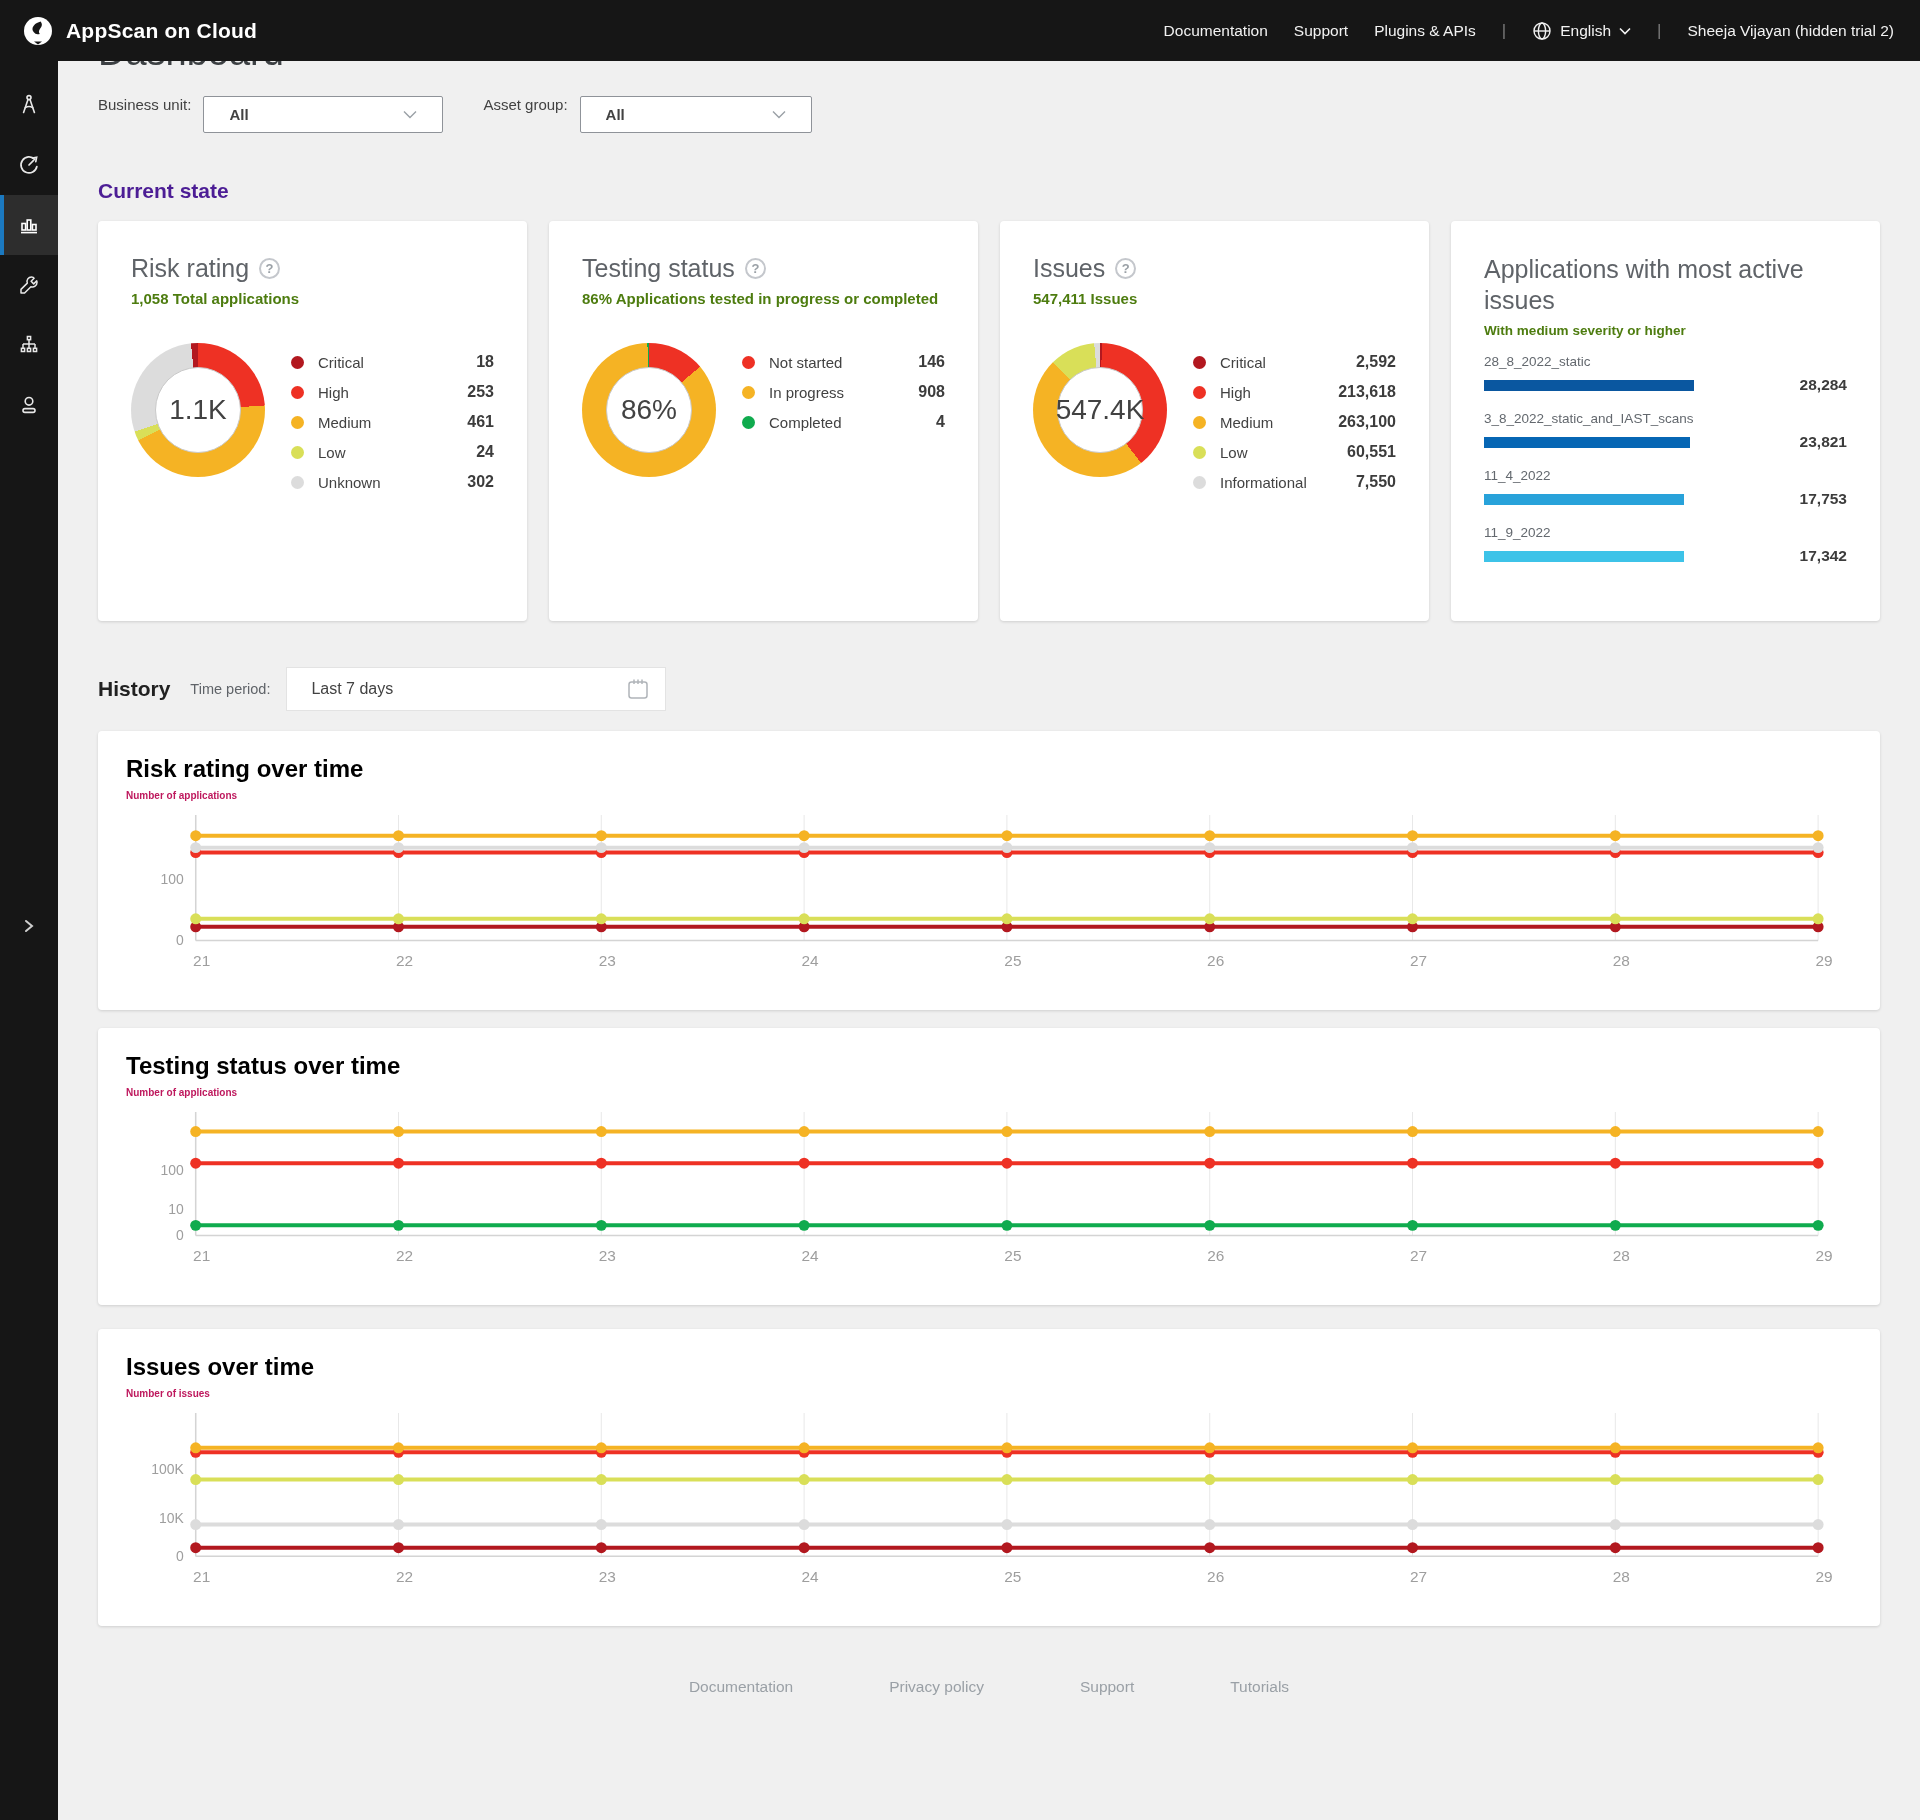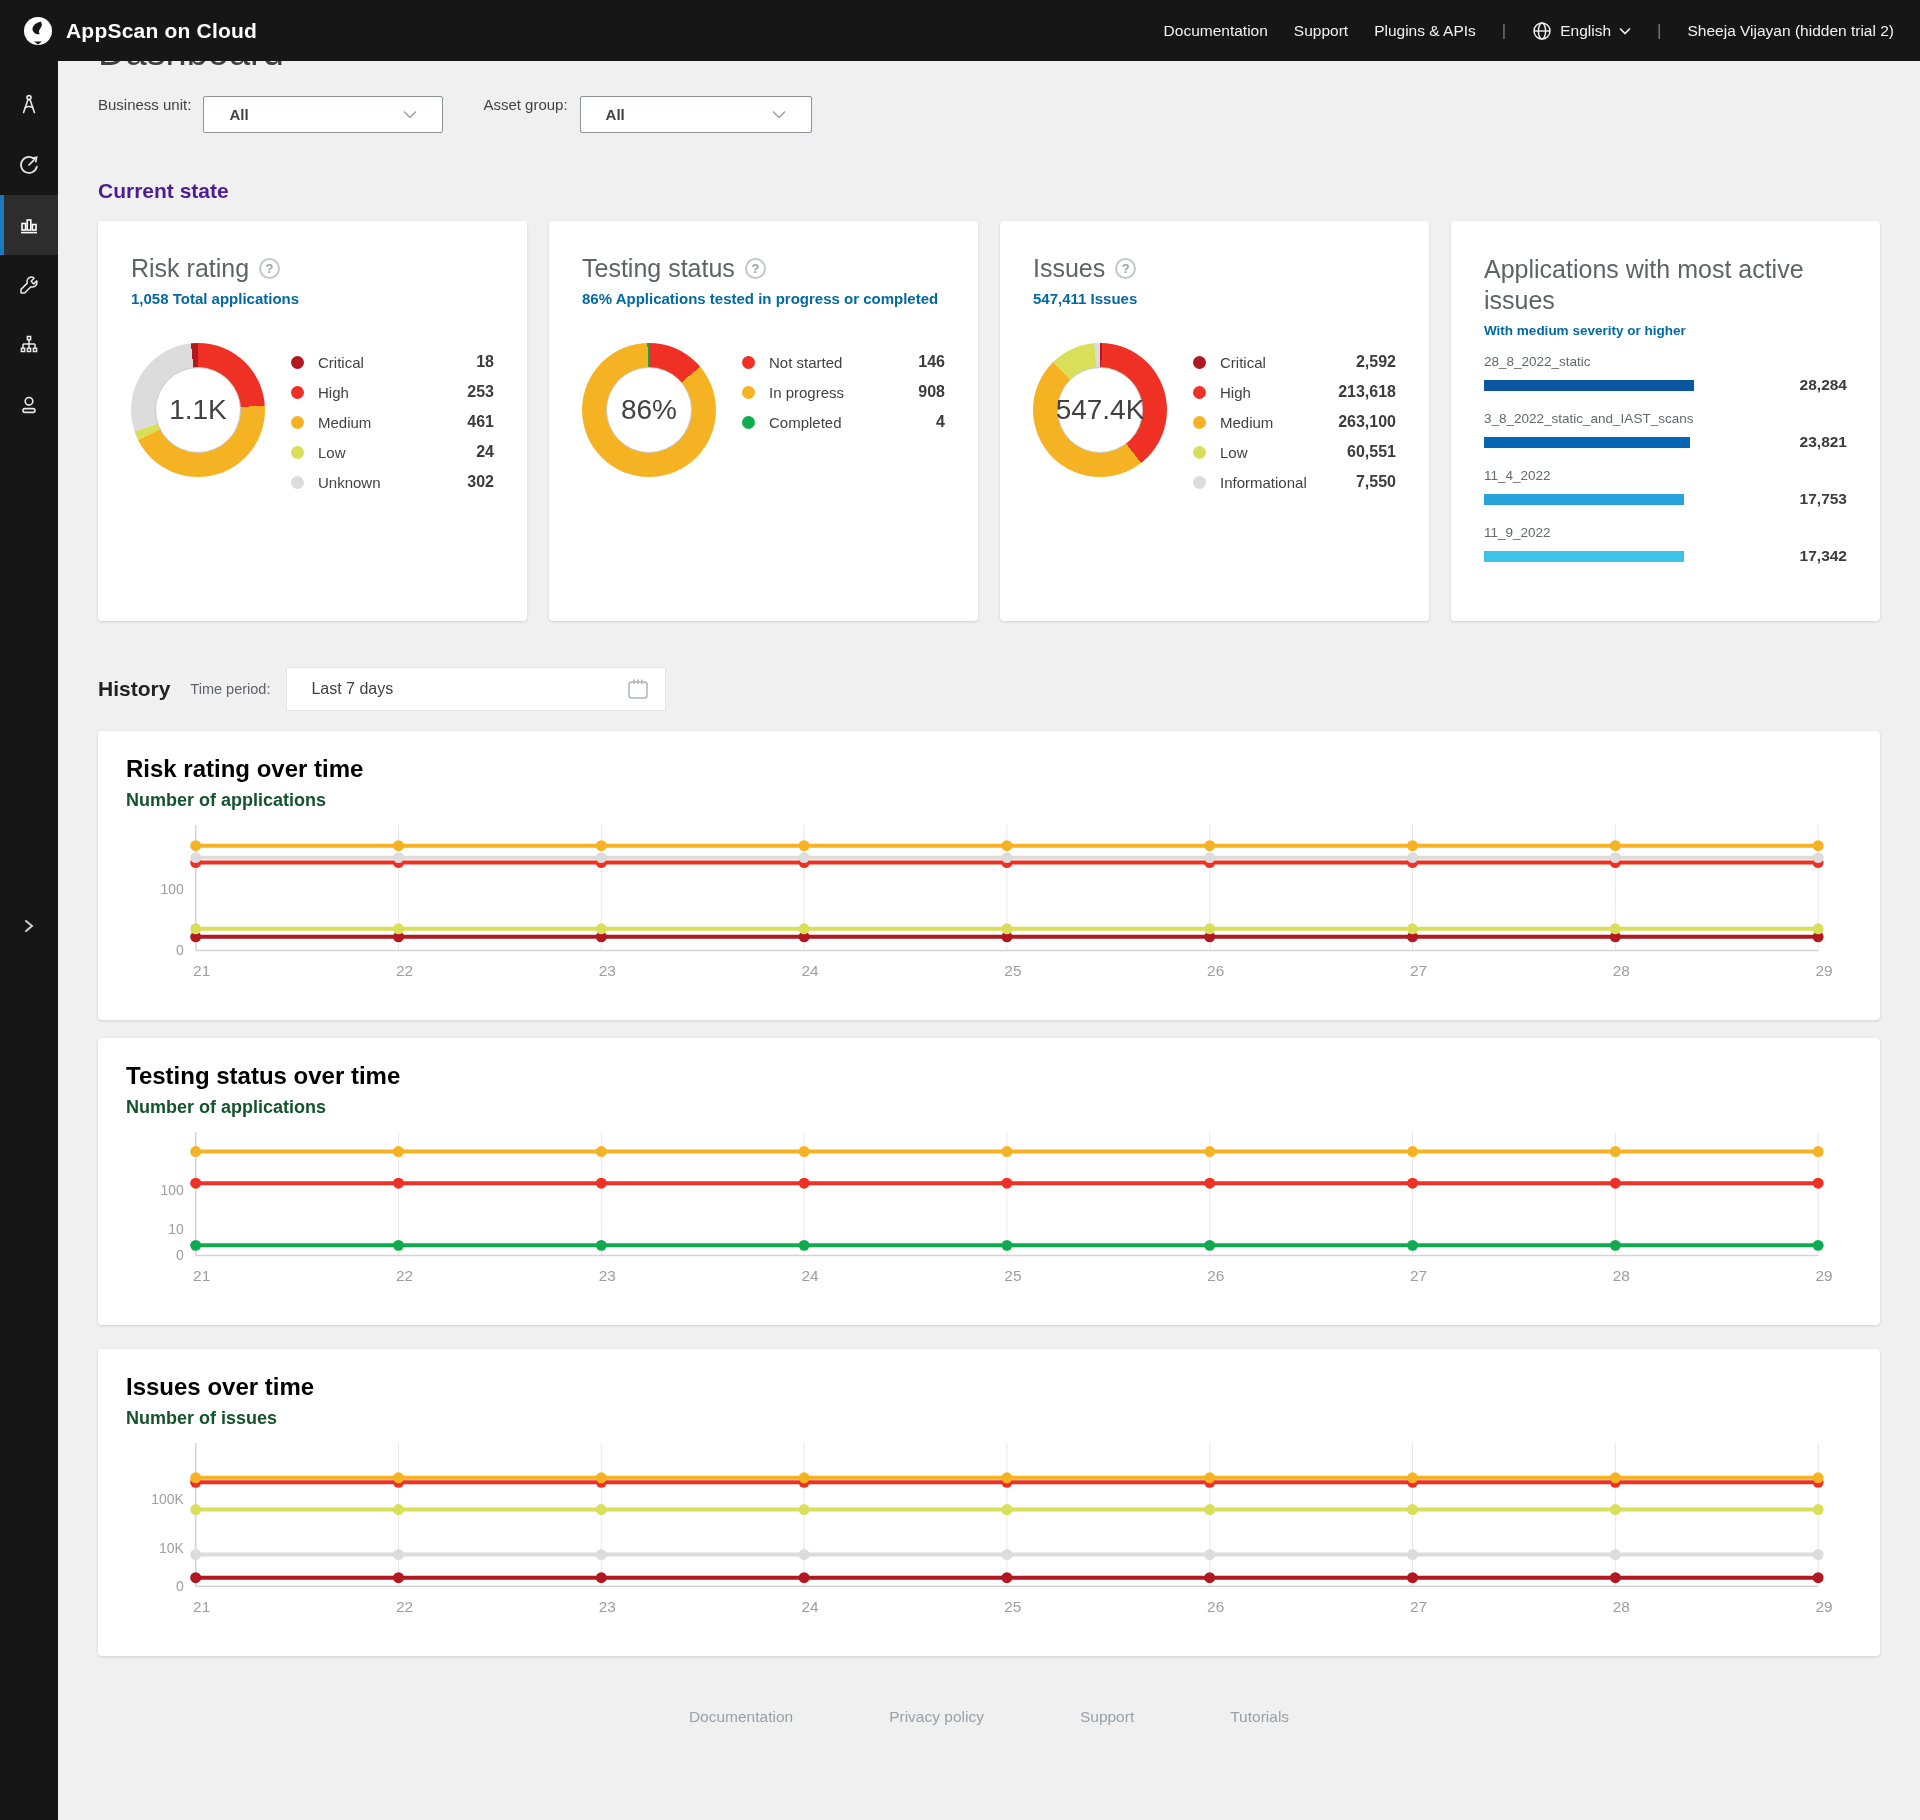--- a/index.html
+++ b/index.html
@@ -41,21 +41,21 @@
   .section-heading { margin-top:46px; font-size:21px; font-weight:700; color:#4c1d95; }
 
   
   .cards-grid { margin-top:18px; display:grid; grid-template-columns:repeat(4,1fr); gap:22px; }
   .card { background:#fff; border-radius:4px; box-shadow:0 1px 3px rgba(0,0,0,.14); padding:33px; min-height:400px; }
   .card-title-row { display:flex; align-items:center; gap:10px; }
   .card-title { font-size:25px; font-weight:400; color:#5f6368; }
   .card-title.wrap { line-height:31px; }
   .help-icon { width:21px; height:21px; border:2px solid #c4c7cc; border-radius:50%; color:#9aa0a6;
                font-size:13px; font-weight:700; display:flex; align-items:center; justify-content:center; cursor:pointer; flex:0 0 auto; }
-  .card-subtitle { margin-top:7px; font-size:15px; font-weight:700; color:#0369a1; }
+  .card-subtitle { margin-top:7px; font-size:15px; font-weight:700; color:#4d7c0f; }
 
   .donut-flex { display:flex; align-items:flex-start; gap:26px; margin-top:36px; }
   .donut { width:134px; height:134px; border-radius:50%; position:relative; flex:0 0 auto; }
   .donut-hole { position:absolute; inset:24px; background:#fff; border-radius:50%; border:1px solid #c9c9c9;
                 display:flex; align-items:center; justify-content:center; }
   .donut-center-text { font-size:28px; color:#424242; }
 
   .legend { flex:1; padding-top:4px; }
   .legend-row { display:flex; align-items:center; height:30px; }
   .legend-row .dot { width:13px; height:13px; border-radius:50%; flex:0 0 auto; }
@@ -75,21 +75,21 @@
   .history-row { display:flex; align-items:center; margin-top:46px; }
   .history-title { font-size:21px; font-weight:700; color:#212121; }
   .tp-label { margin-left:20px; font-size:14.5px; color:#5f6368; }
   .tp-select { margin-left:16px; width:380px; height:44px; background:#fff; border:1px solid #e3e3e3;
                display:flex; align-items:center; padding:0 16px 0 24px; font-size:16px; color:#424242; cursor:pointer; }
   .tp-select .cal { margin-left:auto; }
 
   .chart-card { background:#fff; border-radius:4px; box-shadow:0 1px 3px rgba(0,0,0,.14);
                 padding:24px 28px; margin-top:20px; }
   .chart-title { font-size:24px; font-weight:700; color:#000000; }
-  .chart-sub { margin-top:7px; font-size:18px; font-weight:700; color:#14532d; }
+  .chart-sub { margin-top:7px; font-size:10px; font-weight:700; color:#be185d; }
   .chart-svg { display:block; width:100%; margin-top:8px; }
 
   
   .footer { margin-top:22px; margin-left:58px; padding:30px 0 36px 0; display:flex; justify-content:center; gap:96px; }
   .footer a { color:#9aa0a6; font-size:15.5px; text-decoration:none; cursor:pointer; }
 </style>
 </head>
 <body>
 
 <header class="topbar">

